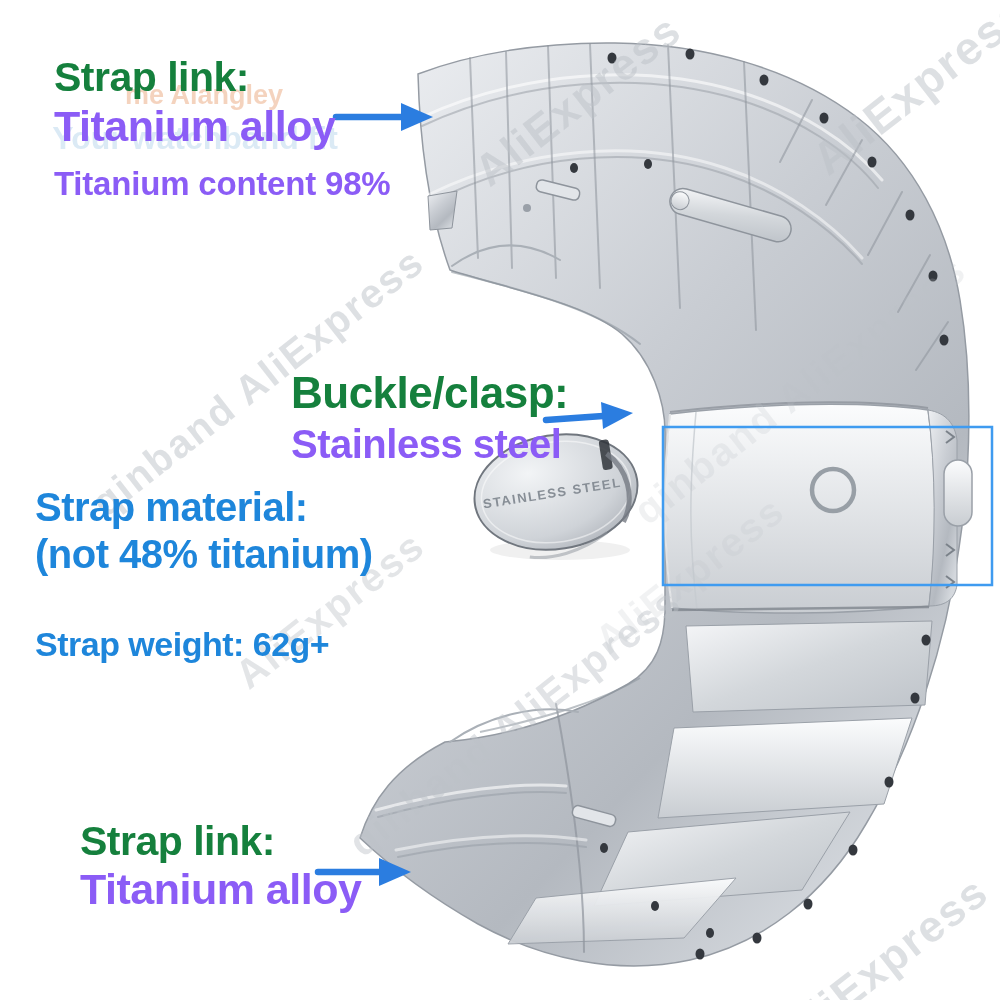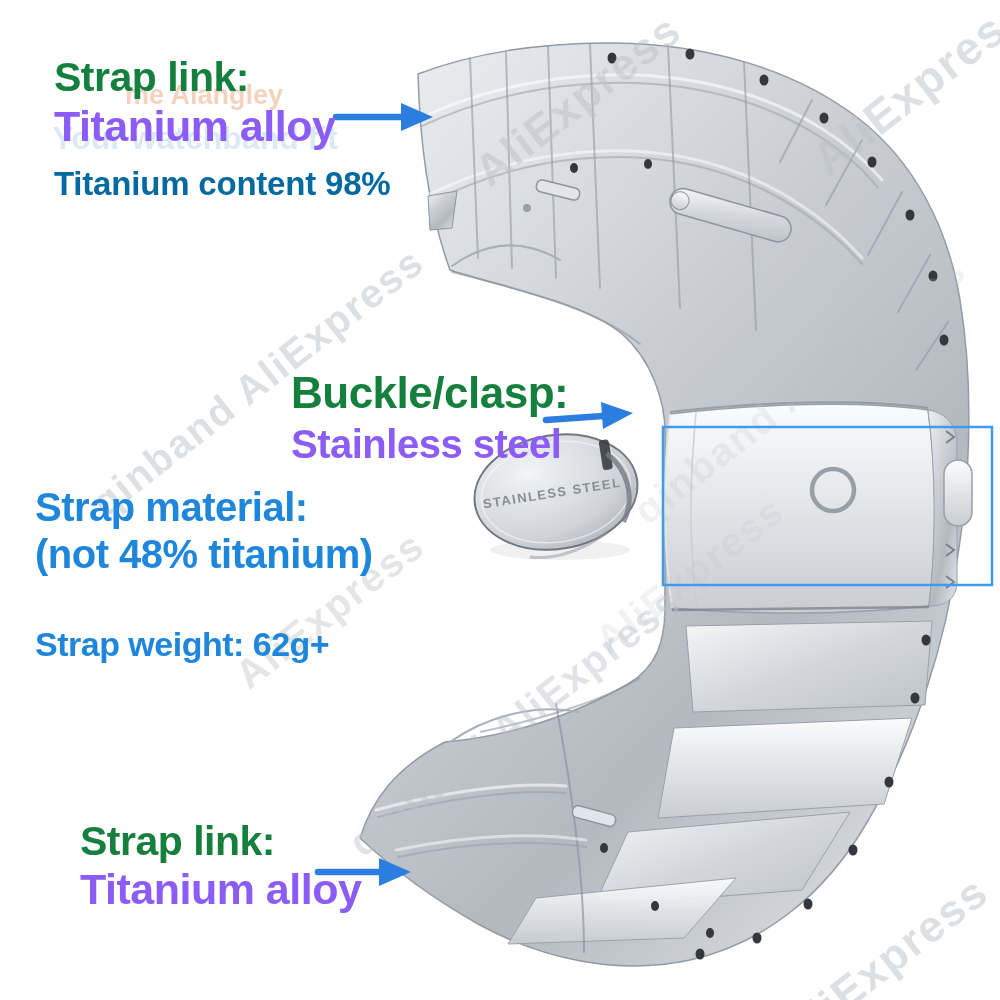--- a/index.html
+++ b/index.html
@@ -6,21 +6,21 @@
   .canvas{
     position:relative;width:1000px;height:1000px;background:#ffffff;
     overflow:hidden;font-family:"Liberation Sans",sans-serif;
   }
   .layer{position:absolute;left:0;top:0;width:1000px;height:1000px;}
   svg{display:block;}
   
   .ann{position:absolute;font-weight:bold;line-height:1.05;letter-spacing:-0.5px;white-space:nowrap;z-index:30;}
   .ann .lab{color:#15803d;}
   .ann .val{color:#8b5cf6;}
-  .ann .sub{color:#0369a1;}
+  .ann .sub{color:#8b5cf6;}
   .ann .lt{color:#1e86db;}
   #annTop{left:54px;top:56px;}
   #annTop .lab{font-size:41px;}
   #annTop .val{font-size:43px;margin-top:5px;}
   #annTop .sub{font-size:33px;margin-top:18px;letter-spacing:-0.2px;}
   #annBuckle{left:291px;top:370px;}
   #annBuckle .lab{font-size:44px;}
   #annBuckle .val{font-size:40px;margin-top:7px;}
   #annMaterial{left:35px;top:484px;}
   #annMaterial .lt{font-size:40px;line-height:1.17;}

